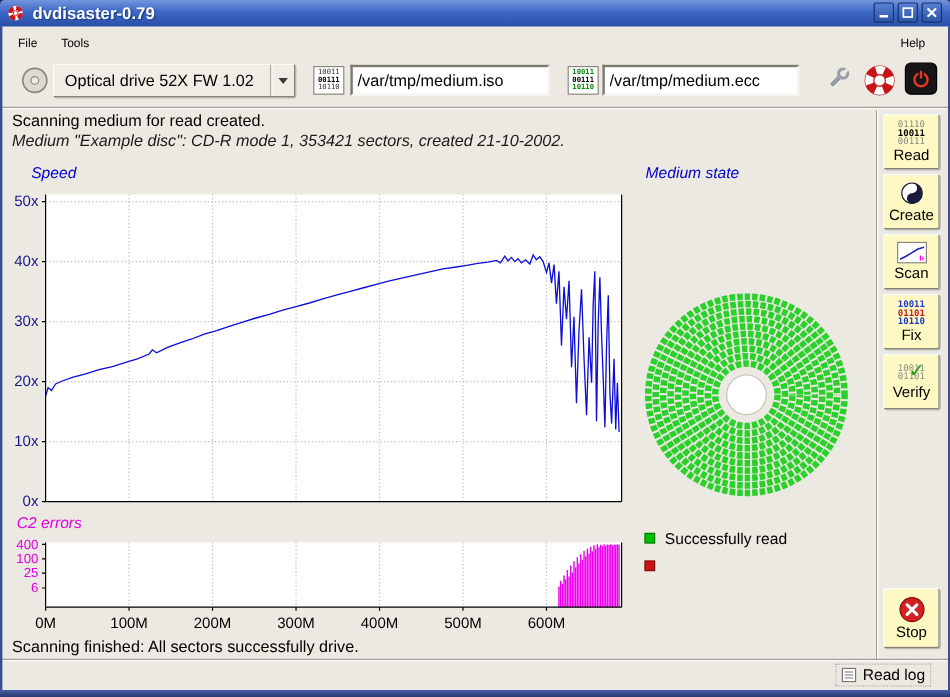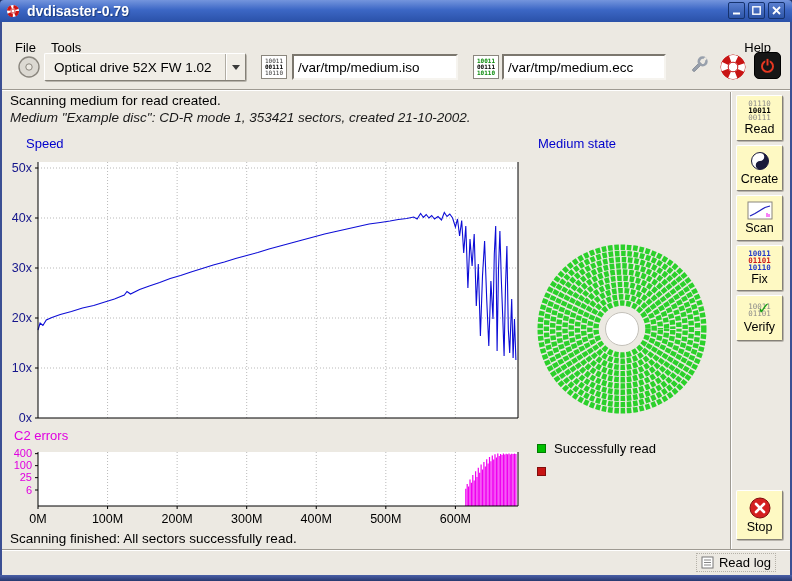--- a/index.html
+++ b/index.html
@@ -18,21 +18,21 @@
     background:linear-gradient(180deg,#7495dd 0%,#3c67c5 45%,#2a51a8 100%);
     border-radius:4px 4px 0 0; display:flex; align-items:center; }
   .titlebar .title { color:#fff; font-weight:bold; font-size:14px; margin-left:6px;
     text-shadow:1px 1px 1px #1a3a7a; }
   .tb-btn { position:absolute; top:2px; width:17px; height:17px;
     background:linear-gradient(#5a7fd0,#2d55a8); border:1px solid #16336e; border-radius:2px;
     display:flex; align-items:center; justify-content:center; }
 
   
   .menubar { position:absolute; left:2px; right:2px; top:22px; height:22px; }
-  .menu-item { position:absolute; top:0; height:22px; line-height:22px; padding:15px 7px; font-size:13px; color:#000; }
+  .menu-item { position:absolute; top:0; height:22px; line-height:22px; padding:4px 7px; font-size:10px; color:#000; }
 
   
   .combo { position:absolute; left:44px; top:53px; width:202px; height:28px; background:#f0ede6;
     border:1px solid; border-color:#fff #848077 #848077 #fff; box-shadow:1px 1px 0 #b9b5ad; border-radius:2px;
     display:flex; align-items:center; }
   .combo-text { flex:1; padding-left:9px; font-size:13.5px; color:#000; white-space:nowrap; overflow:hidden; }
   .combo-arrow-box { width:20px; height:100%; border-left:1px solid #b0aca3; box-shadow:inset 1px 0 0 #fff;
     display:flex; align-items:center; justify-content:center; }
   .arr { width:0; height:0; border-left:4px solid transparent; border-right:4px solid transparent; border-top:5px solid #3a3a3a; }
 
@@ -63,21 +63,21 @@
   .side-label { font-size:12.5px; color:#000; margin-top:1px; }
   .bin-icon { text-align:center; }
   .bin { font-family:"DejaVu Sans Mono",monospace; font-size:7.5px; line-height:7px; }
   .l-gray { color:#8a8a8a; } .l-black { color:#000; font-weight:bold; }
   .l-blue { color:#2038c8; font-weight:bold; } .l-red { color:#cc1a1a; font-weight:bold; }
   .verify-wrap { position:relative; height:16px; }
   .verify-check { position:absolute; left:9px; top:-4px; color:#18a018; font-size:16px; font-weight:bold;
     font-family:"DejaVu Sans",sans-serif; }
 
   
-  .chart-label { font-size:13px; }
+  .chart-label { font-size:13px;font-style:italic; }
   svg text { font-family:"Liberation Sans","DejaVu Sans",sans-serif; }
 
   .legend-row { display:flex; align-items:center; height:16px; }
   .legend-swatch { width:9px; height:9px; display:inline-block; margin-right:8px; border:1px solid rgba(0,0,0,.35); }
   .legend-label { font-size:13px; color:#000; }
 
   .footer-status { position:absolute; left:10px; top:531px; font-size:13.5px; color:#000; }
   .viewlog { position:absolute; right:16px; top:553px; height:19px; display:flex; align-items:center; gap:5px;
     font-size:13px; color:#000; border:1px dotted #b5b1a8; padding:0 4px; }
 </style>
@@ -356,21 +356,21 @@
     <svg width="22" height="22" viewBox="0 0 22 22">
       <circle cx="11" cy="11" r="10" fill="#d42020" stroke="#801010" stroke-width="1"></circle>
       <g stroke="#fff" stroke-width="2.6" stroke-linecap="round">
         <line x1="7" y1="7" x2="15" y2="15"></line>
           <line x1="15" y1="7" x2="7" y2="15"></line>
       </g>
     </svg>
     <div class="side-label">Stop</div>
   </div>
 
-  <div class="footer-status">Scanning finished: All sectors successfully read.</div>
+  <div class="footer-status">Scanning finished: All sectors successfully drive.</div>
   <div class="hsep" style="top:549px"></div>
 
   <div class="viewlog">
     <svg width="13" height="13" viewBox="0 0 13 13">
       <rect x="1" y="1" width="11" height="11" fill="#fff" stroke="#777" stroke-width="1"></rect>
       <g stroke="#777" stroke-width="0.9">
           <line x1="3" y1="4" x2="10" y2="4"></line>
           <line x1="3" y1="6.5" x2="10" y2="6.5"></line>
           <line x1="3" y1="9" x2="10" y2="9"></line>
         </g>

